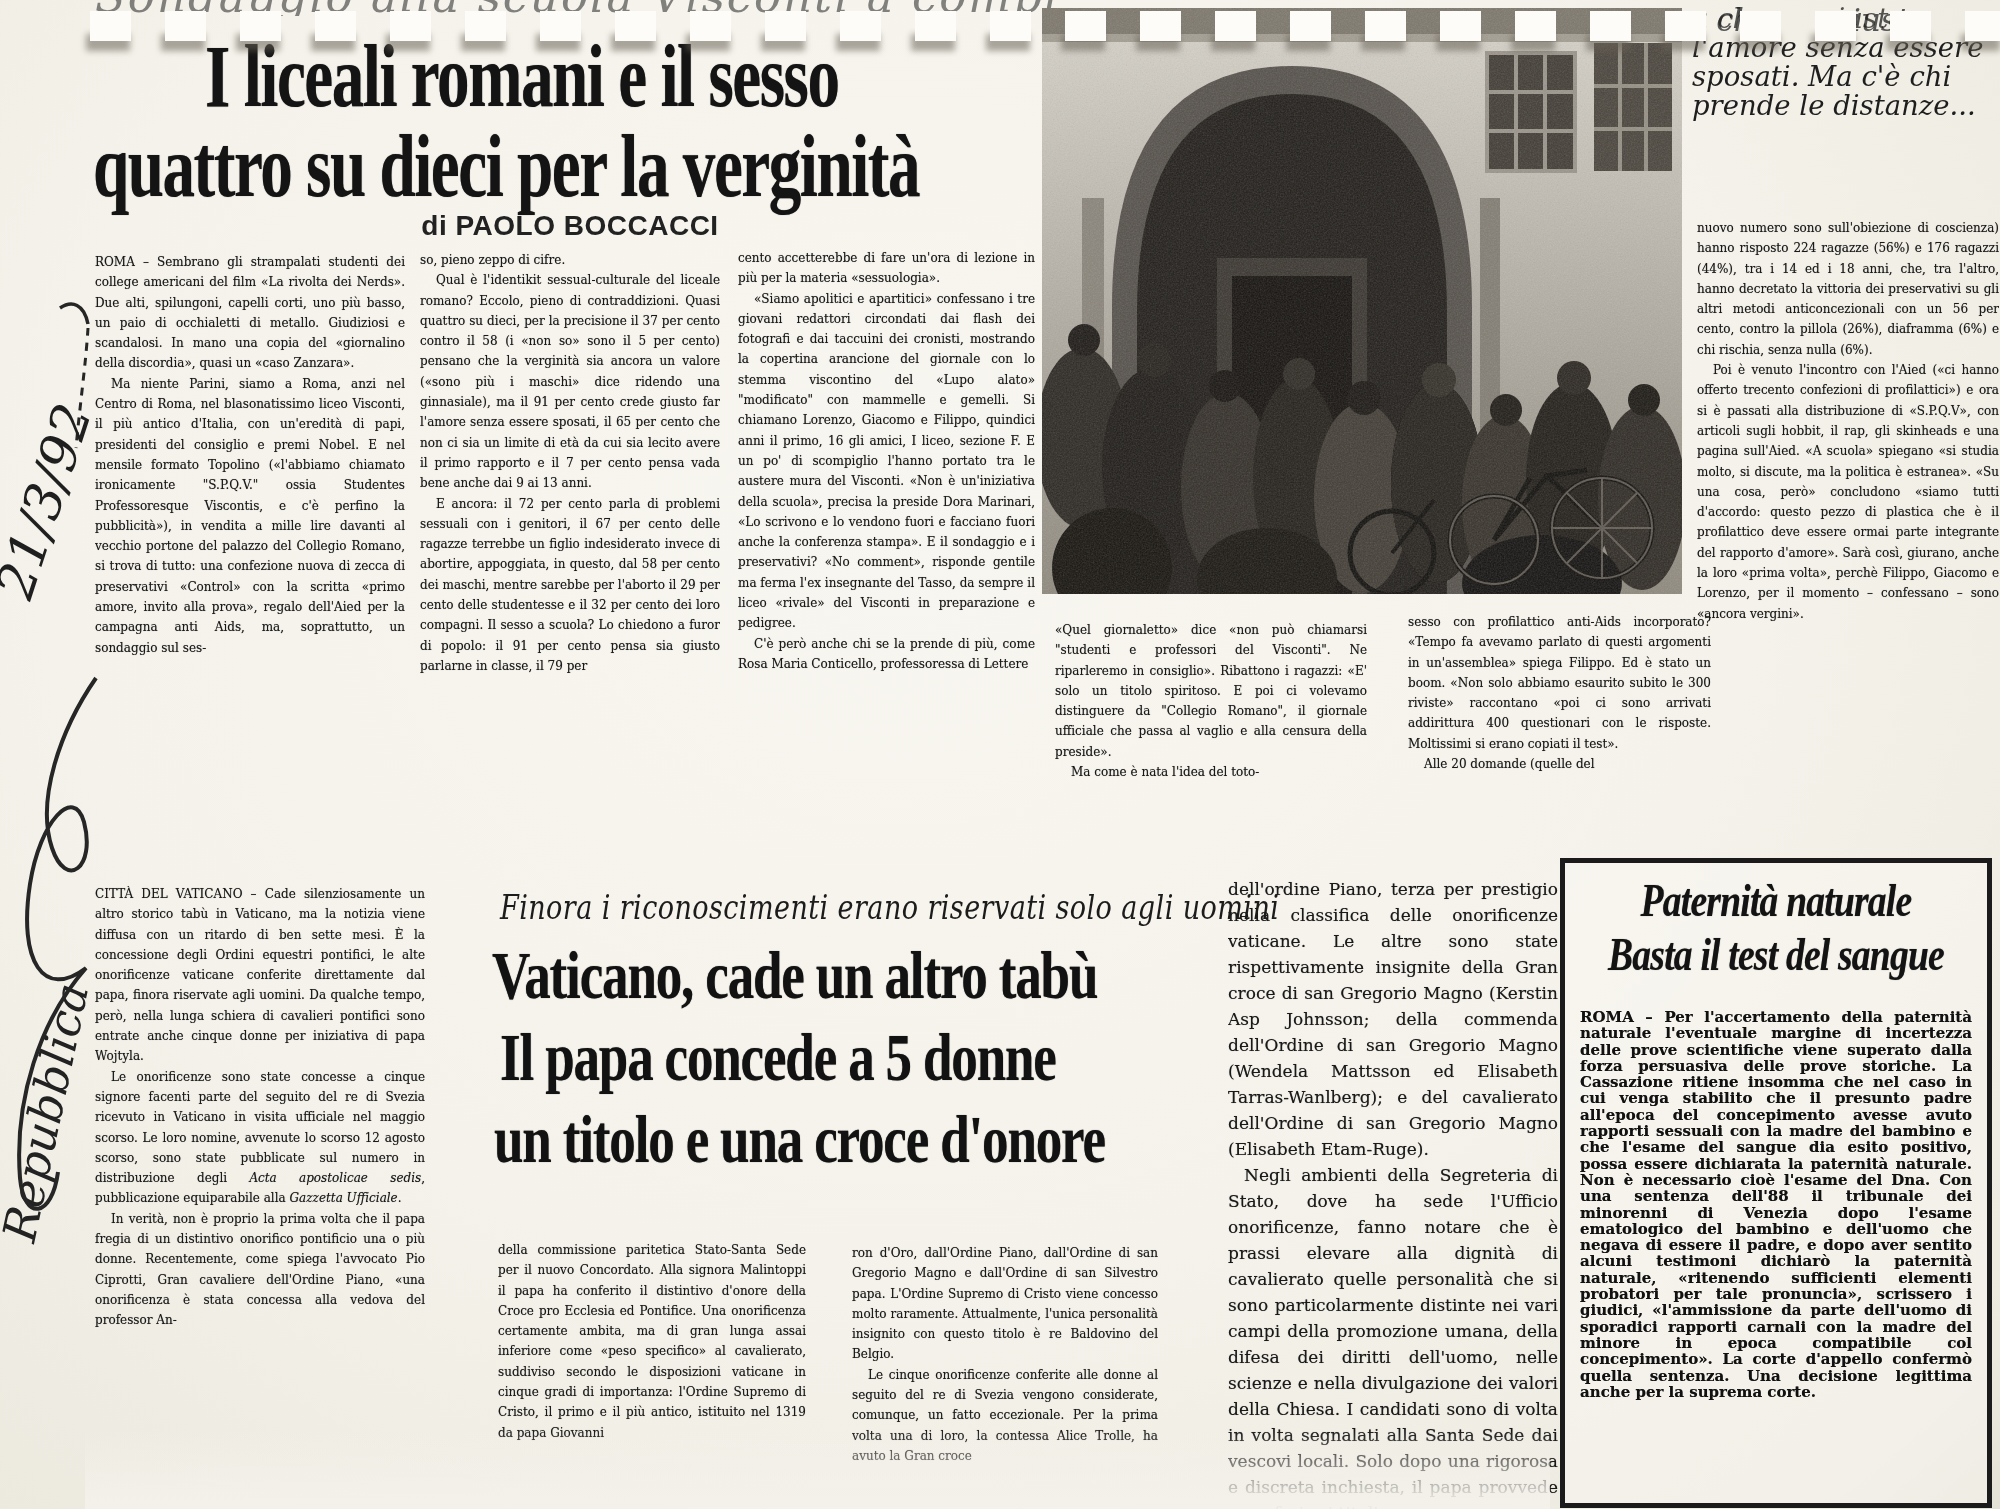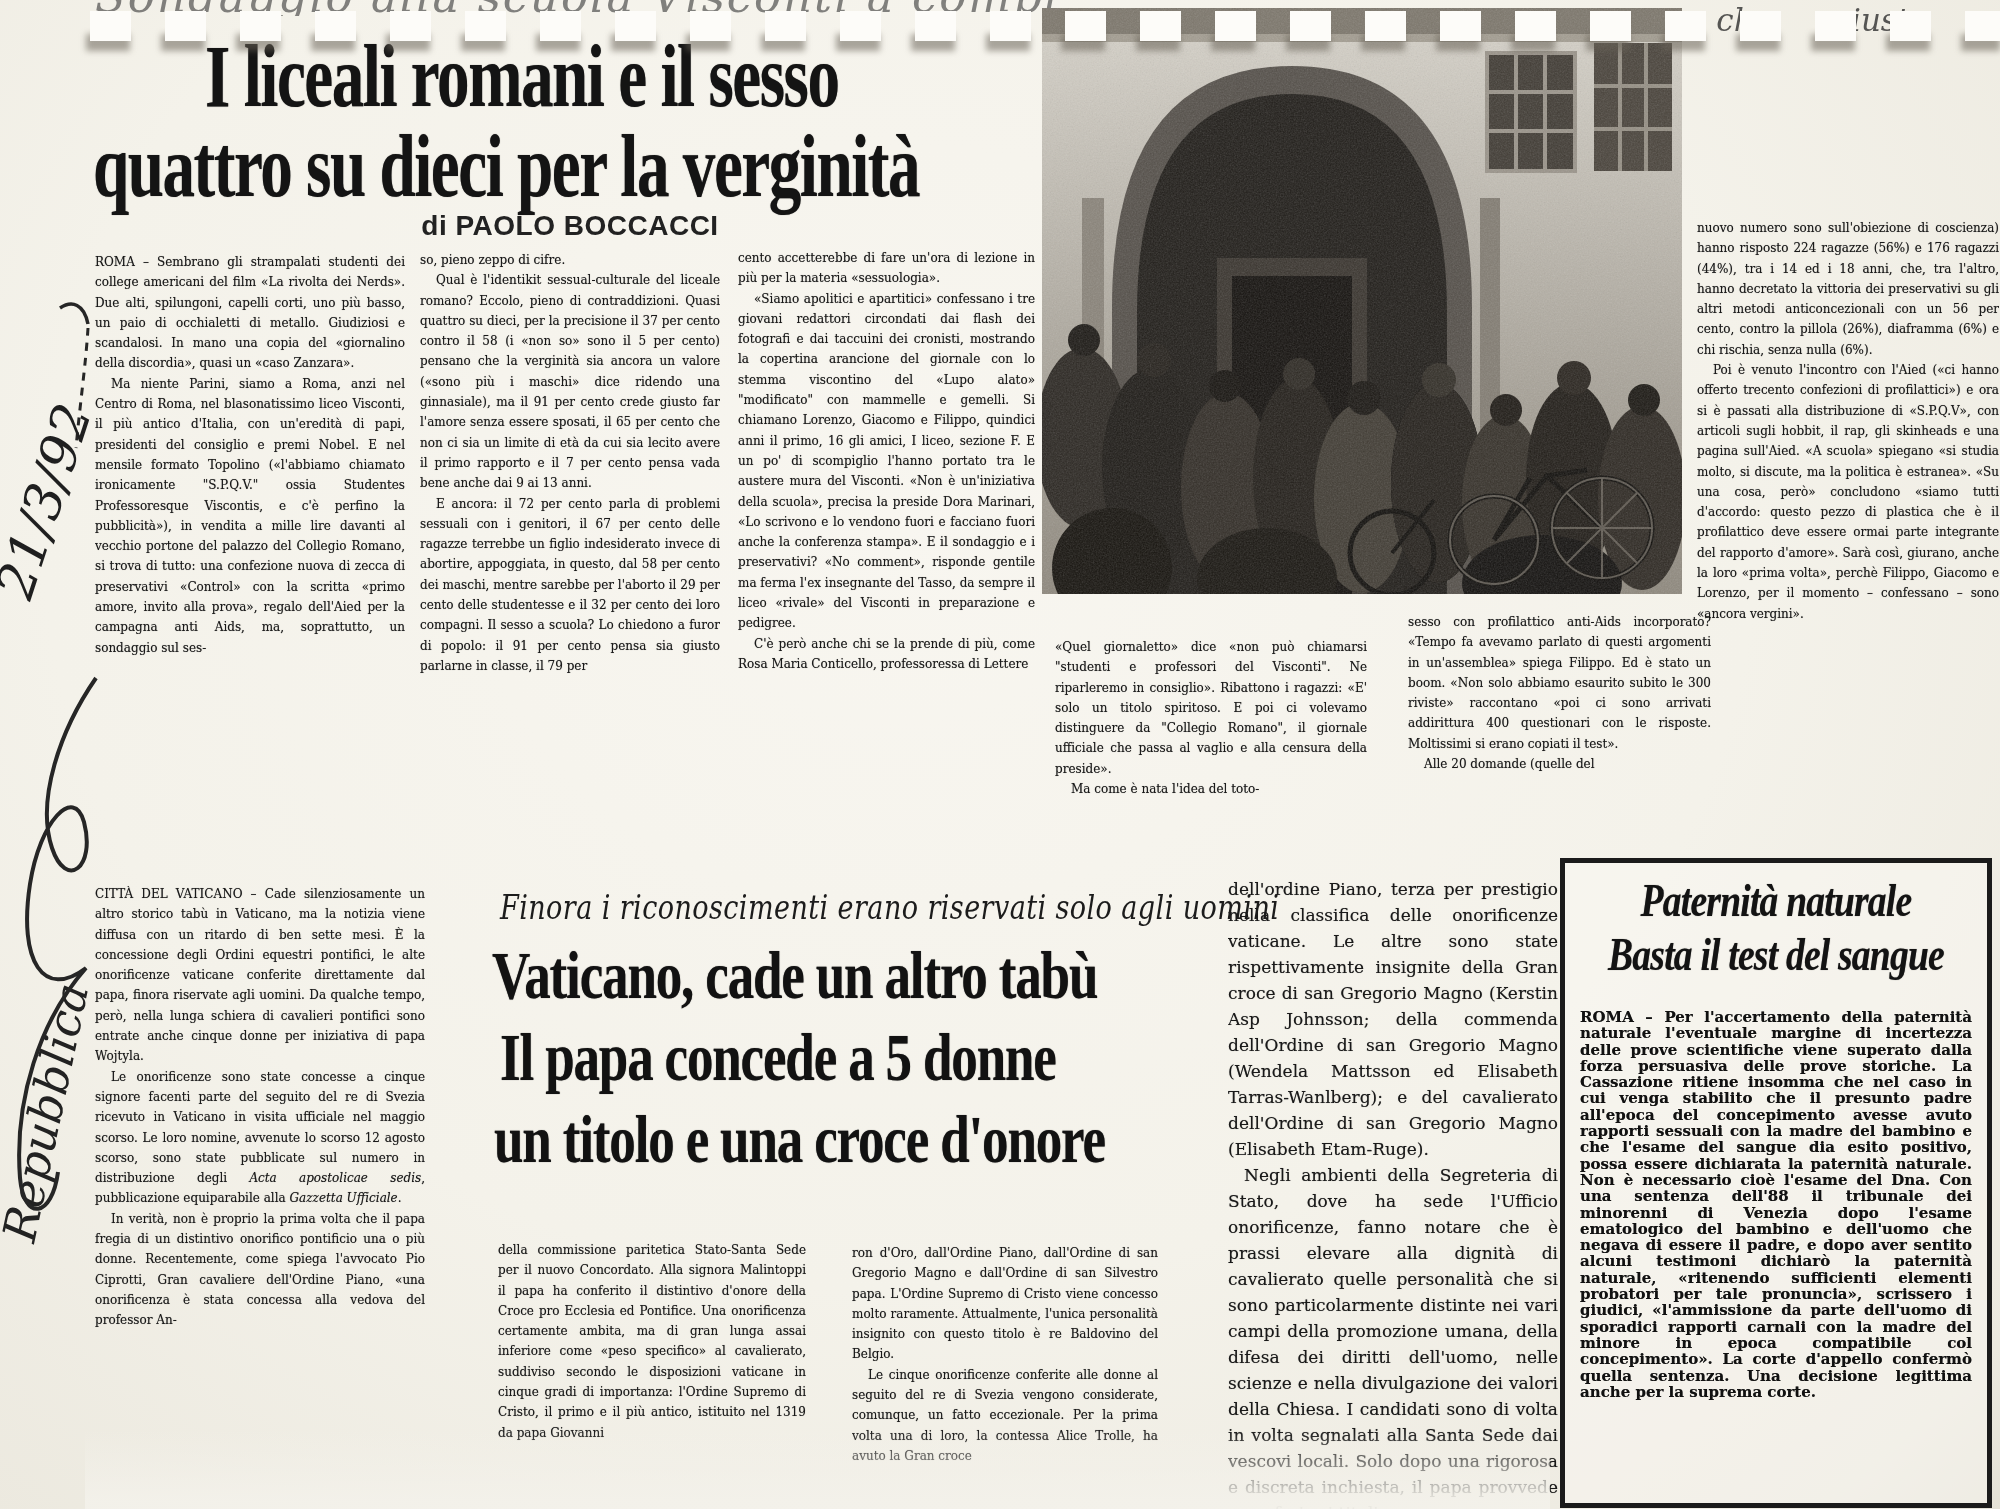--- a/index.html
+++ b/index.html
@@ -37,21 +37,21 @@
     letter-spacing:.5px; color:#222; text-align:center;}
   #main-byline{ top:210px; left:360px; width:420px;}
   
   .body-text{ font-size:12px; line-height:20.3px; text-align:justify;
     text-shadow:0 0 .7px rgba(25,25,25,.5);}
   .body-text p{ margin:0; text-indent:16px;}
   .body-text p.cont{ text-indent:0;}
   #col1{ top:252px; left:95px;  width:310px; height:640px; overflow:hidden;}
   #col2{ top:250px; left:420px; width:300px; height:640px; overflow:hidden;}
   #col3{ top:248px; left:738px; width:297px; height:640px; overflow:hidden;}
-  #col4{ top:637px; left:1055px; width:312px; height:250px; overflow:hidden;}
+  #col4{ top:620px; left:1055px; width:312px; height:250px; overflow:hidden;}
   #col5{ top:612px; left:1387px; width:303px; height:262px; overflow:hidden;margin-left:21px;}
   #col6{ top:218px; left:1697px; width:302px; height:630px; overflow:hidden;}
   
   #photo{ top:8px; left:1042px; width:640px; height:586px; background:#b9b5ad; overflow:hidden;}
   
   #margin-note{ top:4px; left:1692px; width:300px; font-style:italic; font-size:27.5px;
     line-height:29px; color:#1e1e1e;}
   #margin-note .ln1{ opacity:.75; white-space:pre;}
   
   #citta-col{ top:884px; left:95px; width:330px; height:625px; overflow:hidden;}
@@ -195,20 +195,26 @@
   </div>
   <div class="abs body-text" id="col5">
     <p class="cont">sesso con profilattico anti-Aids incorporato? «Tempo fa avevamo parlato di questi argomenti in un'assemblea» spiega Filippo. Ed è stato un boom. «Non solo abbiamo esaurito subito le 300 riviste» raccontano «poi ci sono arrivati addirittura 400 questionari con le risposte. Moltissimi si erano copiati il test».</p>
     <p>Alle 20 domande (quelle del</p>
   </div>
   <div class="abs body-text" id="col6">
     <p class="cont">nuovo numero sono sull'obiezione di coscienza) hanno risposto 224 ragazze (56%) e 176 ragazzi (44%), tra i 14 ed i 18 anni, che, tra l'altro, hanno decretato la vittoria dei preservativi su gli altri metodi anticoncezionali con un 56 per cento, contro la pillola (26%), diaframma (6%) e chi rischia, senza nulla (6%).</p>
     <p>Poi è venuto l'incontro con l'Aied («ci hanno offerto trecento confezioni di profilattici») e ora si è passati alla distribuzione di «S.P.Q.V», con articoli sugli hobbit, il rap, gli skinheads e una pagina sull'Aied. «A scuola» spiegano «si studia molto, si discute, ma la politica è estranea». «Su una cosa, però» concludono «siamo tutti d'accordo: questo pezzo di plastica che è il profilattico deve essere ormai parte integrante del rapporto d'amore». Sarà così, giurano, anche la loro «prima volta», perchè Filippo, Giacomo e Lorenzo, per il momento – confessano – sono «ancora vergini».</p>
   </div>
 
+  <div class="abs" id="margin-note">
+    <div class="ln1">a che      giusto</div>
+    <div>l'amore senza essere</div>
+    <div>sposati. Ma c'è chi</div>
+    <div>prende le distanze...</div>
+  </div>
 
   <div class="abs body-text" id="citta-col">
     <p class="cont">CITTÀ DEL VATICANO – Cade silenziosamente un altro storico tabù in Vaticano, ma la notizia viene diffusa con un ritardo di ben sette mesi. È la concessione degli Ordini equestri pontifici, le alte onorificenze vaticane conferite direttamente dal papa, finora riservate agli uomini. Da qualche tempo, però, nella lunga schiera di cavalieri pontifici sono entrate anche cinque donne per iniziativa di papa Wojtyla.</p>
     <p><span>Le onorificenze sono state concesse a cinque signore facenti parte del seguito del re di Svezia ricevuto in Vaticano in visita ufficiale nel maggio scorso. Le loro nomine, avvenute lo scorso 12 agosto scorso, sono state pubblicate sul numero in distribuzione degli </span><span class="ital">Acta apostolicae sedis</span><span>, pubblicazione equiparabile alla </span><span class="ital">Gazzetta Ufficiale</span><span>.</span></p>
     <p>In verità, non è proprio la prima volta che il papa fregia di un distintivo onorifico pontificio una o più donne. Recentemente, come spiega l'avvocato Pio Ciprotti, Gran cavaliere dell'Ordine Piano, «una onorificenza è stata concessa alla vedova del professor An-</p>
   </div>
 
   <div class="abs" id="vat-kicker">Finora i riconoscimenti erano riservati solo agli uomini</div>
   <div class="abs vat-h" id="vat-h1">Vaticano, cade un altro tabù</div>
   <div class="abs vat-h" id="vat-h2">Il papa concede a 5 donne</div>

